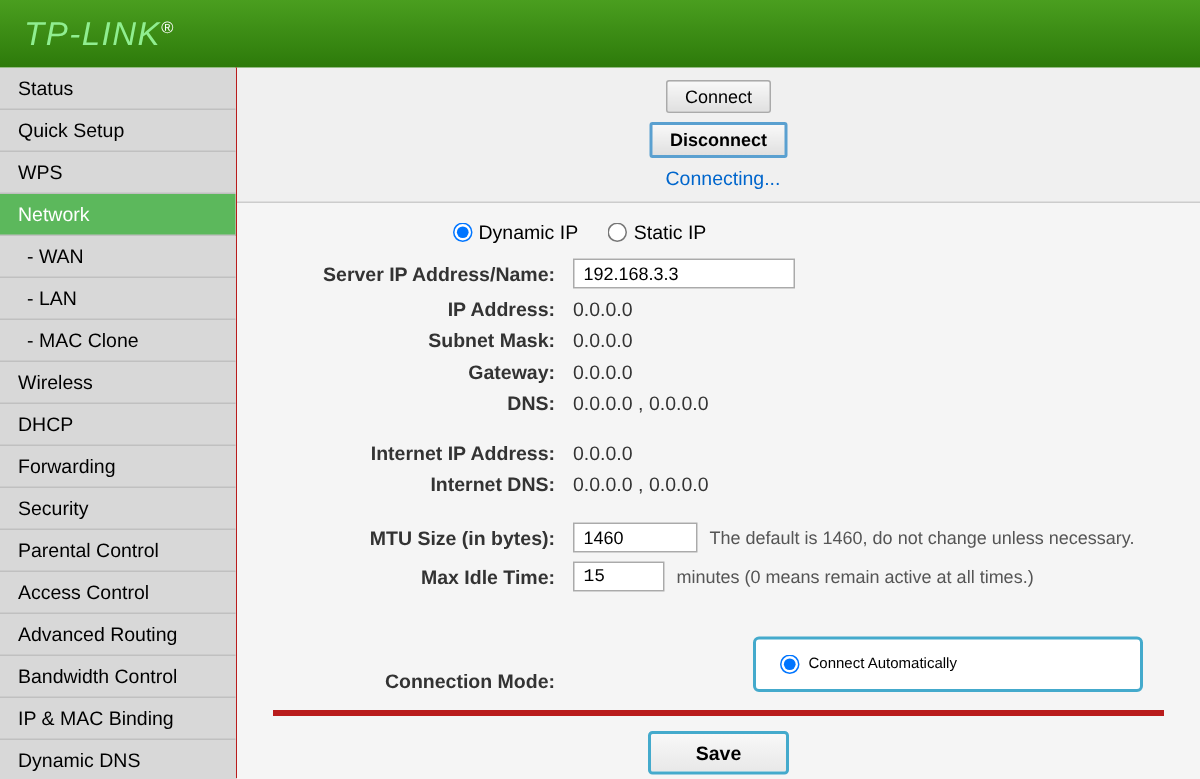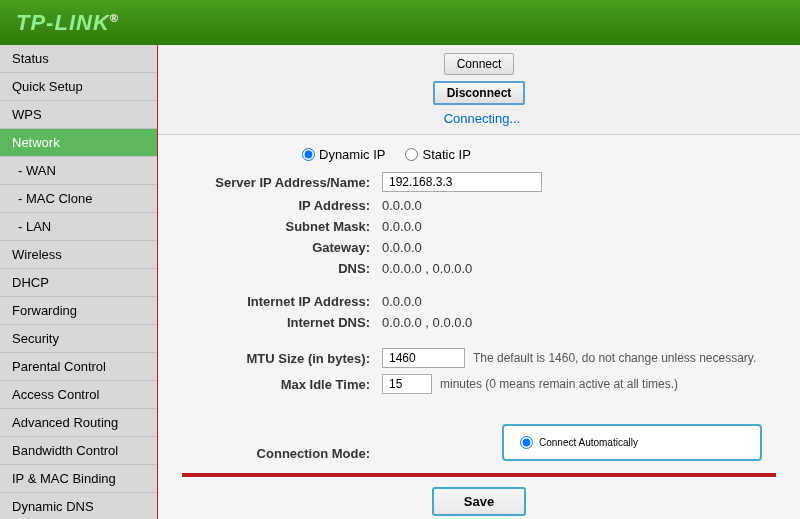--- a/index.html
+++ b/index.html
@@ -9,21 +9,21 @@
     #header {
       background: linear-gradient(to bottom, #4a9e1f, #2d7a0a);
       height: 45px;
       display: flex;
       align-items: center;
       padding: 0 16px;
     }
     #header .logo {
       color: #fff;
       font-size: 22px;
-      font-weight: bold;
+      font-weight: normal;
       letter-spacing: 1px;
       font-style: italic;
       text-align: right;
     }
     #header .logo span { color: #90ee90; }
 
     
     #layout { display: flex; height: 474px; }
 
     
@@ -123,21 +123,21 @@
       flex-shrink: 0;
     }
     .form-value {
       font-size: 13px;
       color: #333;
     }
     .form-input {
       border: 1px solid #aaa;
       padding: 2px 6px;
       font-size: 12px;
-      width: 160px;
+      width: 148px;
     }
     .form-hint {
       margin-left: 8px;
       font-size: 12px;
       color: #555;
     }
 
     .section-gap { height: 12px; }
 
     
@@ -204,22 +204,22 @@
 </div>
 
 <div id="layout">
 
   <div id="sidebar">
   <div class="sidebar-item">Status</div>
       <div class="sidebar-item">Quick Setup</div>
       <div class="sidebar-item">WPS</div>
       <div class="sidebar-item active">Network</div>
       <div class="sidebar-item sub">- WAN</div>
+      <div class="sidebar-item sub">- LAN</div>
       <div class="sidebar-item sub">- MAC Clone</div>
-      <div class="sidebar-item sub">- LAN</div>
       <div class="sidebar-item">Wireless</div>
       <div class="sidebar-item">DHCP</div>
       <div class="sidebar-item">Forwarding</div>
       <div class="sidebar-item">Security</div>
       <div class="sidebar-item">Parental Control</div>
       <div class="sidebar-item">Access Control</div>
       <div class="sidebar-item">Advanced Routing</div>
       <div class="sidebar-item">Bandwidth Control</div>
       <div class="sidebar-item">IP &amp; MAC Binding</div>
       <div class="sidebar-item">Dynamic DNS</div>
@@ -286,21 +286,21 @@
       <div class="section-gap"></div>
 
       <div class="form-row">
         <div class="form-label">MTU Size (in bytes):</div>
         <input type="text" class="form-input" style="width: 83px;" value="1460">
         <span class="form-hint">The default is 1460, do not change unless necessary.</span>
       </div>
 
       <div class="form-row">
         <div class="form-label">Max Idle Time:</div>
-        <input type="text" class="form-input" style="width: 50px;" value="15">
+        <input type="text" class="form-input" style="width: 61px; font-family: Liberation Mono, monospace;" value="15">
         <span class="form-hint">minutes (0 means remain active at all times.)</span>
       </div>
 
       <div class="section-gap"></div>
 
       <div class="conn-mode-row">
         <div class="form-label">Connection Mode:</div>
         <div id="conn-mode-section">
           <label class="conn-mode-option">
             <input type="radio" name="connmode" checked="" style="">

